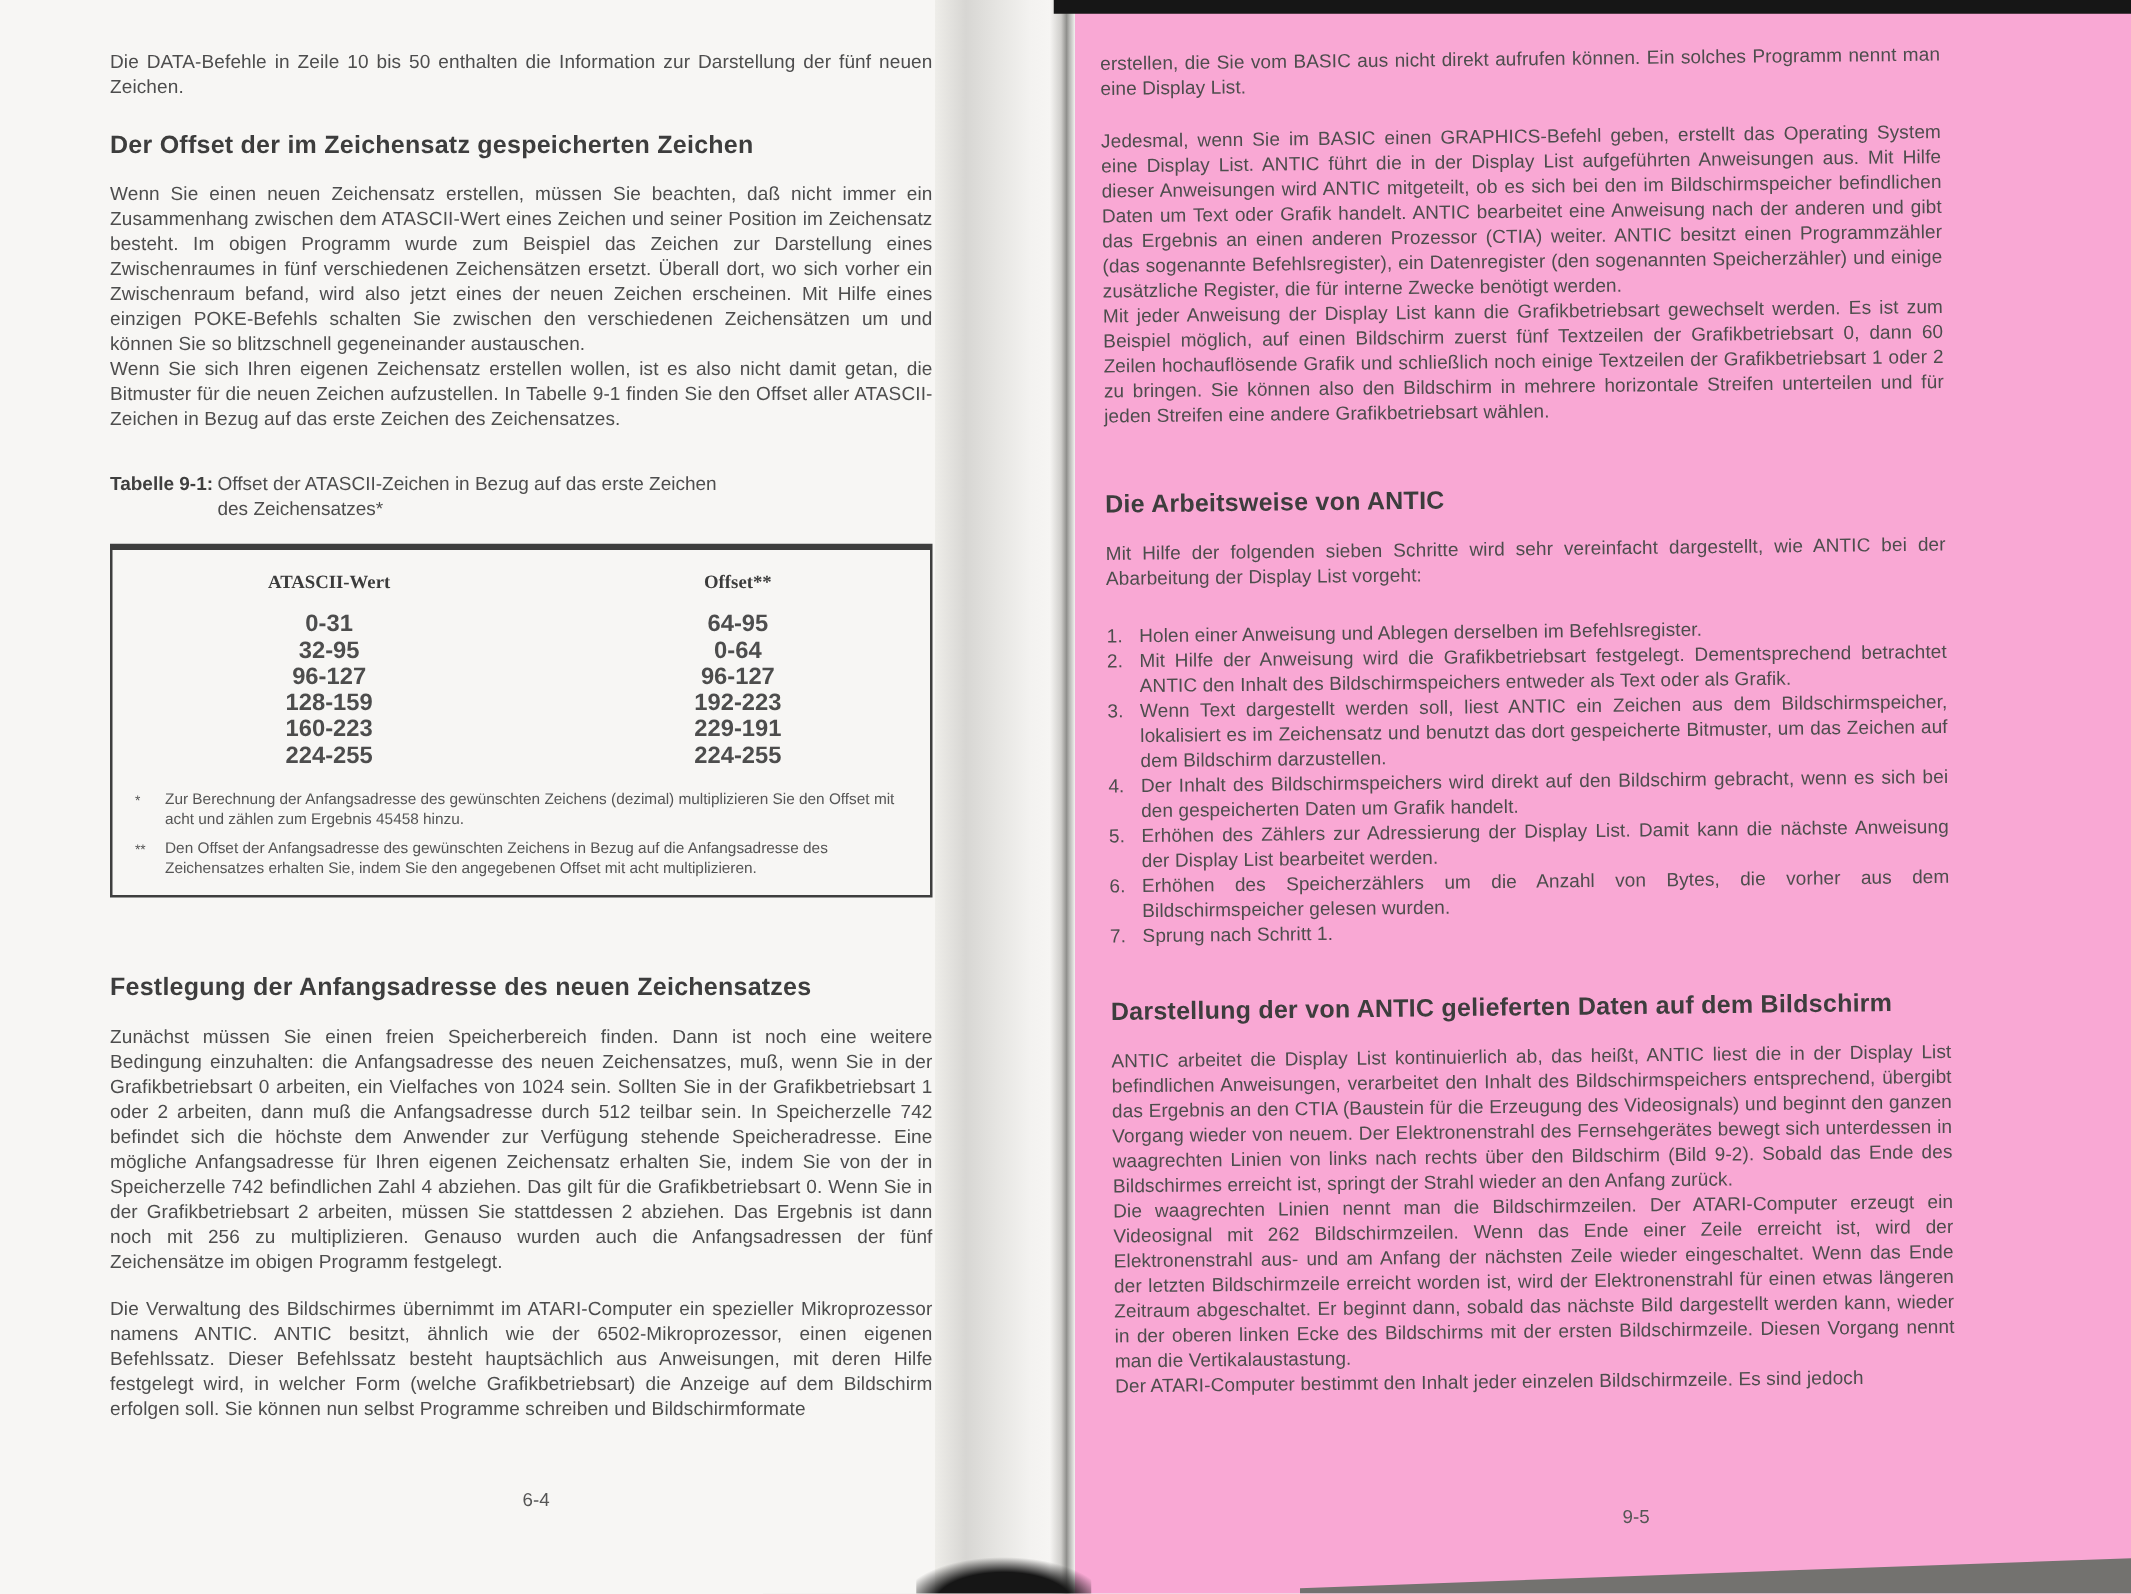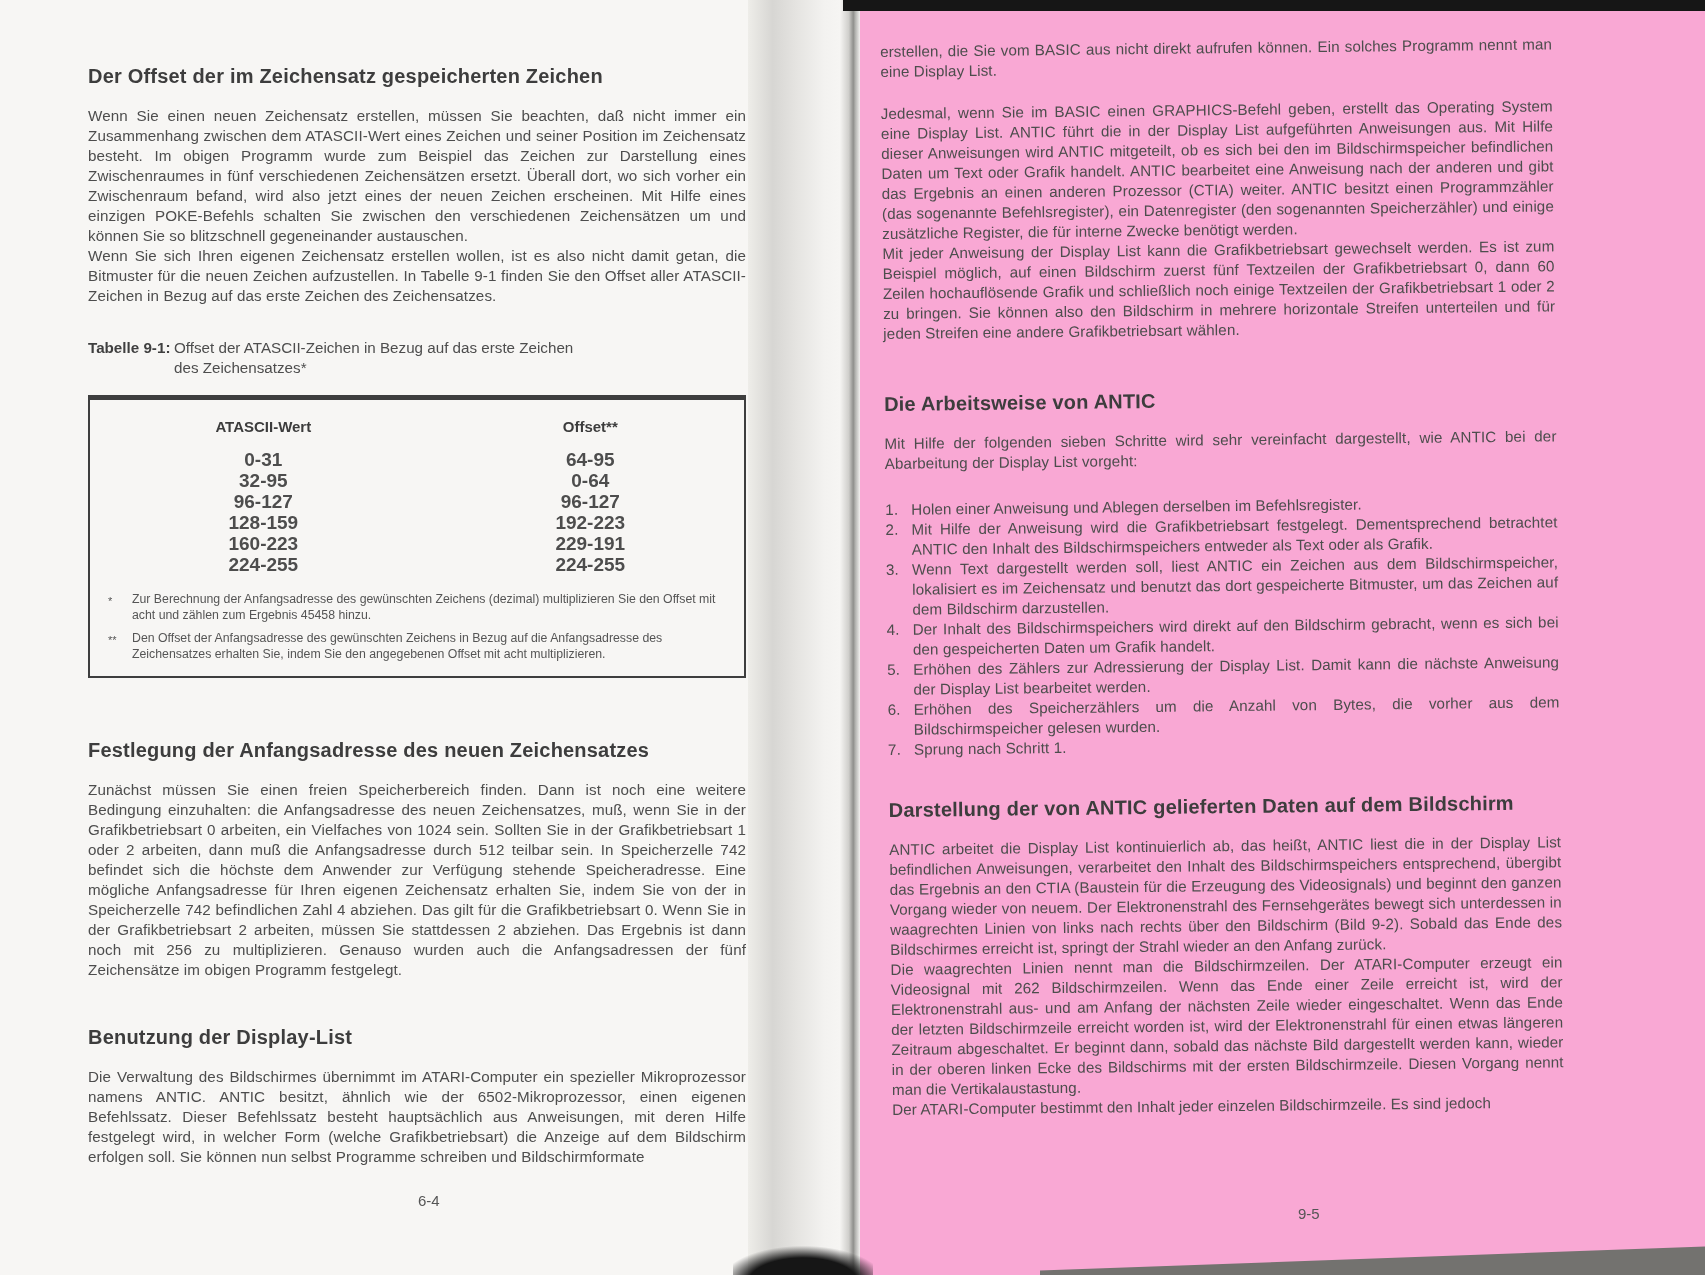--- a/index.html
+++ b/index.html
@@ -33,21 +33,21 @@
 
   
   .caption-grid{display:grid;grid-template-columns:86px 1fr;font-size:15.2px;line-height:20px;color:#4d4d4d;}
   .caption-label{font-weight:bold;color:#3f3f3f;}
 
   
   .tbox{border:2px solid #3e3e3e;border-top-width:5px;background:#f7f6f4;
         padding:16px 0 14px 0;}
   .trow{display:grid;grid-template-columns:53% 47%;font-size:19px;line-height:21px;color:#4d4d4d;font-weight:bold;}
   .trow span{text-align:center;}
-  .thead{font-weight:bold;color:#3c3c3c;font-size:15px;margin-bottom:12px;}
+  .thead{font-weight:bold;color:#3c3c3c;font-size:15px;margin-bottom:12px;font-family:Liberation Serif, serif;}
   .tfoot{margin-top:16px;padding:0 14px 0 18px;}
   .fnote{display:grid;grid-template-columns:24px 1fr;font-size:12.3px;line-height:16px;
          color:#555;margin-top:7px;}
   .fnote .mark{text-align:left;padding-top:2px;font-size:11px;}
 
   
   .rp-b2{margin-top:22px;}
   .rp-h1{margin-top:48px;}
   .rp-intro{margin-top:18px;}
   .rp-steps{margin-top:26px;}
@@ -68,20 +68,21 @@
           background:radial-gradient(ellipse 75% 130% at 50% 120%, #161616 52%, rgba(22,22,22,0) 78%);}
 </style>
 </head>
 <body>
 
 <div class="scan">
 
   <div class="page page-left">
     <div class="content-left">
 
+      <p class="body-text">Die DATA-Befehle in Zeile 10 bis 50 enthalten die Information zur Darstellung der fünf neuen Zeichen.</p>
 
       <h2 class="heading lp-h1">Der Offset der im Zeichensatz gespeicherten Zeichen</h2>
 
       <p class="body-text lp-b1">Wenn Sie einen neuen Zeichensatz erstellen, müssen Sie beachten, daß nicht immer ein Zusammenhang zwischen dem ATASCII-Wert eines Zeichen und seiner Position im Zeichensatz besteht. Im obigen Programm wurde zum Beispiel das Zeichen zur Darstellung eines Zwischenraumes in fünf verschiedenen Zeichensätzen ersetzt. Überall dort, wo sich vorher ein Zwischenraum befand, wird also jetzt eines der neuen Zeichen erscheinen. Mit Hilfe eines einzigen POKE-Befehls schalten Sie zwischen den verschiedenen Zeichensätzen um und können Sie so blitzschnell gegeneinander austauschen.</p>
       <p class="body-text">Wenn Sie sich Ihren eigenen Zeichensatz erstellen wollen, ist es also nicht damit getan, die Bitmuster für die neuen Zeichen aufzustellen. In Tabelle 9-1 finden Sie den Offset aller ATASCII-Zeichen in Bezug auf das erste Zeichen des Zeichensatzes.</p>
 
       <div class="caption-grid lp-caption">
         <span class="caption-label">Tabelle 9-1:</span>
         <span>
           <span>Offset der ATASCII-Zeichen in Bezug auf das erste Zeichen</span><br>
@@ -127,21 +128,20 @@
           <div class="fnote">
             <span class="mark">**</span>
             <span>Den Offset der Anfangsadresse des gewünschten Zeichens in Bezug auf die Anfangsadresse des Zeichensatzes erhalten Sie, indem Sie den angegebenen Offset mit acht multiplizieren.</span>
           </div>
         </div>
       </div>
 
       <h2 class="heading lp-h2">Festlegung der Anfangsadresse des neuen Zeichensatzes</h2>
       <p class="body-text lp-b2">Zunächst müssen Sie einen freien Speicherbereich finden. Dann ist noch eine weitere Bedingung einzuhalten: die Anfangsadresse des neuen Zeichensatzes, muß, wenn Sie in der Grafikbetriebsart 0 arbeiten, ein Vielfaches von 1024 sein. Sollten Sie in der Grafikbetriebsart 1 oder 2 arbeiten, dann muß die Anfangsadresse durch 512 teilbar sein. In Speicherzelle 742 befindet sich die höchste dem Anwender zur Verfügung stehende Speicheradresse. Eine mögliche Anfangsadresse für Ihren eigenen Zeichensatz erhalten Sie, indem Sie von der in Speicherzelle 742 befindlichen Zahl 4 abziehen. Das gilt für die Grafikbetriebsart 0. Wenn Sie in der Grafikbetriebsart 2 arbeiten, müssen Sie stattdessen 2 abziehen. Das Ergebnis ist dann noch mit 256 zu multiplizieren. Genauso wurden auch die Anfangsadressen der fünf Zeichensätze im obigen Programm festgelegt.</p>
 
-      <h2 class="heading lp-h3">Benutzung der Display-List</h2>
       <p class="body-text lp-b3">Die Verwaltung des Bildschirmes übernimmt im ATARI-Computer ein spezieller Mikroprozessor namens ANTIC. ANTIC besitzt, ähnlich wie der 6502-Mikroprozessor, einen eigenen Befehlssatz. Dieser Befehlssatz besteht hauptsächlich aus Anweisungen, mit deren Hilfe festgelegt wird, in welcher Form (welche Grafikbetriebsart) die Anzeige auf dem Bildschirm erfolgen soll. Sie können nun selbst Programme schreiben und Bildschirmformate</p>
 
     </div>
     <div class="pagenum" style="left:418px;top:1192px;">6-4</div>
   </div>
 
   <div class="page page-right">
     <div class="content-right">
 
       <p class="body-text">erstellen, die Sie vom BASIC aus nicht direkt aufrufen können. Ein solches Programm nennt man eine Display List.</p>

